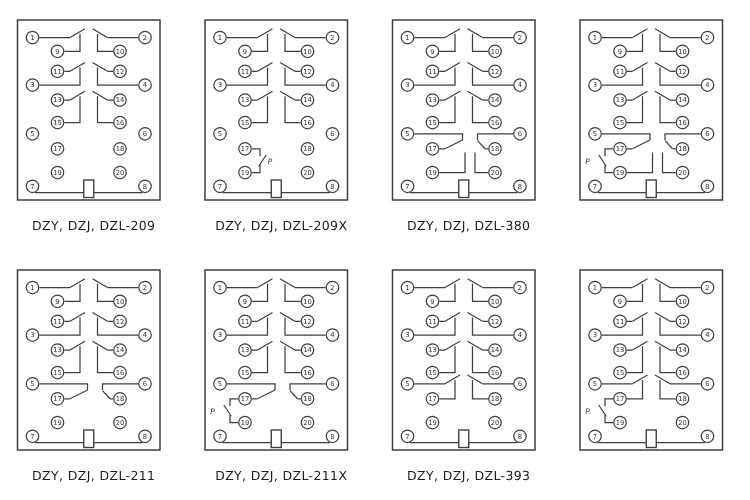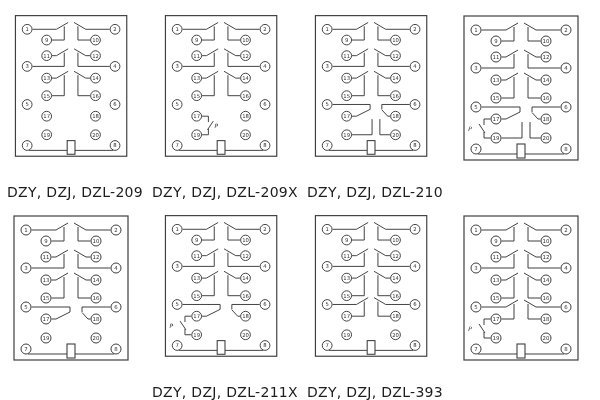--- a/index.html
+++ b/index.html
@@ -1,21 +1,21 @@
 <!DOCTYPE html>
 <html><head>
 <meta charset="utf-8">
 <style>
   html,body{margin:0;padding:0;background:#ffffff;}
   body{width:600px;height:400px;overflow:hidden;
        font-family:"DejaVu Sans","Liberation Sans",sans-serif;}
   .grid{width:600px;height:400px;display:flex;flex-wrap:wrap;}
   .cell{width:150px;height:200px;display:flex;flex-direction:column;align-items:center;}
   .schem{display:block;}
-  .caption{margin-top:18px;font-size:14px;letter-spacing:0.3px;color:#1c1c1c;
+  .caption{margin-top:6px;font-size:10px;letter-spacing:0.3px;color:#1c1c1c;
            white-space:nowrap;text-align:right;}
 </style>
 </head>
 <body>
 
 <div class="grid">
   <div class="cell">
     <svg class="schem" width="150" height="170" viewBox="0 0 150 170">
         <rect x="14" y="16" width="114" height="144" fill="none" stroke="#3f3f3f" stroke-width="1.2"></rect>
         <polyline points="31.5,30 56,30" fill="none" stroke="#3f3f3f" stroke-width="1"></polyline>
@@ -219,21 +219,21 @@
         <text x="96" y="120.9" font-size="5.4" fill="#333333" text-anchor="middle">18</text>
         <circle cx="46" cy="138" r="5" fill="#ffffff" stroke="#3f3f3f" stroke-width="1"></circle>
         <text x="46" y="139.9" font-size="5.4" fill="#333333" text-anchor="middle">19</text>
         <circle cx="96" cy="138" r="5" fill="#ffffff" stroke="#3f3f3f" stroke-width="1"></circle>
         <text x="96" y="139.9" font-size="5.4" fill="#333333" text-anchor="middle">20</text>
         <circle cx="26" cy="149" r="5" fill="#ffffff" stroke="#3f3f3f" stroke-width="1"></circle>
         <text x="26" y="150.9" font-size="5.4" fill="#333333" text-anchor="middle">7</text>
         <circle cx="116" cy="149" r="5" fill="#ffffff" stroke="#3f3f3f" stroke-width="1"></circle>
         <text x="116" y="150.9" font-size="5.4" fill="#333333" text-anchor="middle">8</text>
       </svg>
-    <div class="caption">DZY, DZJ, DZL-210</div>
+    <div class="caption">DZY, DZJ, DZL-380</div>
   </div>
   <div class="cell">
     <svg class="schem" width="150" height="170" viewBox="0 0 150 170">
         <rect x="14" y="16" width="114" height="144" fill="none" stroke="#3f3f3f" stroke-width="1.2"></rect>
         <polyline points="31.5,30 56,30" fill="none" stroke="#3f3f3f" stroke-width="1"></polyline>
         <polyline points="56,30 68,23" fill="none" stroke="#3f3f3f" stroke-width="1"></polyline>
         <polyline points="51.5,41 64,41 64,27" fill="none" stroke="#3f3f3f" stroke-width="1"></polyline>
         <polyline points="110.5,30 86,30" fill="none" stroke="#3f3f3f" stroke-width="1"></polyline>
         <polyline points="86,30 74,23" fill="none" stroke="#3f3f3f" stroke-width="1"></polyline>
         <polyline points="90.5,41 78,41 78,27" fill="none" stroke="#3f3f3f" stroke-width="1"></polyline>
@@ -370,20 +370,21 @@
         <text x="96" y="120.9" font-size="5.4" fill="#333333" text-anchor="middle">18</text>
         <circle cx="46" cy="138" r="5" fill="#ffffff" stroke="#3f3f3f" stroke-width="1"></circle>
         <text x="46" y="139.9" font-size="5.4" fill="#333333" text-anchor="middle">19</text>
         <circle cx="96" cy="138" r="5" fill="#ffffff" stroke="#3f3f3f" stroke-width="1"></circle>
         <text x="96" y="139.9" font-size="5.4" fill="#333333" text-anchor="middle">20</text>
         <circle cx="26" cy="149" r="5" fill="#ffffff" stroke="#3f3f3f" stroke-width="1"></circle>
         <text x="26" y="150.9" font-size="5.4" fill="#333333" text-anchor="middle">7</text>
         <circle cx="116" cy="149" r="5" fill="#ffffff" stroke="#3f3f3f" stroke-width="1"></circle>
         <text x="116" y="150.9" font-size="5.4" fill="#333333" text-anchor="middle">8</text>
       </svg>
+    <div class="caption">DZY, DZJ, DZL-211</div>
   </div>
   <div class="cell">
     <svg class="schem" width="150" height="170" viewBox="0 0 150 170">
         <rect x="14" y="16" width="114" height="144" fill="none" stroke="#3f3f3f" stroke-width="1.2"></rect>
         <polyline points="31.5,30 56,30" fill="none" stroke="#3f3f3f" stroke-width="1"></polyline>
         <polyline points="56,30 68,23" fill="none" stroke="#3f3f3f" stroke-width="1"></polyline>
         <polyline points="51.5,41 64,41 64,27" fill="none" stroke="#3f3f3f" stroke-width="1"></polyline>
         <polyline points="110.5,30 86,30" fill="none" stroke="#3f3f3f" stroke-width="1"></polyline>
         <polyline points="86,30 74,23" fill="none" stroke="#3f3f3f" stroke-width="1"></polyline>
         <polyline points="90.5,41 78,41 78,27" fill="none" stroke="#3f3f3f" stroke-width="1"></polyline>

